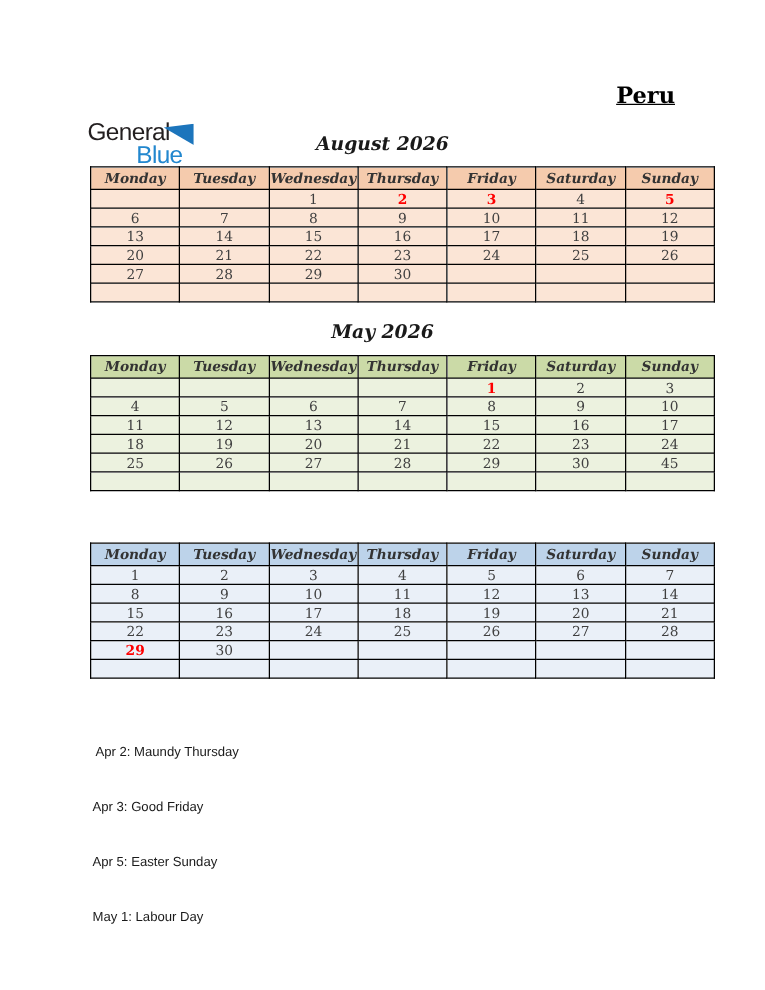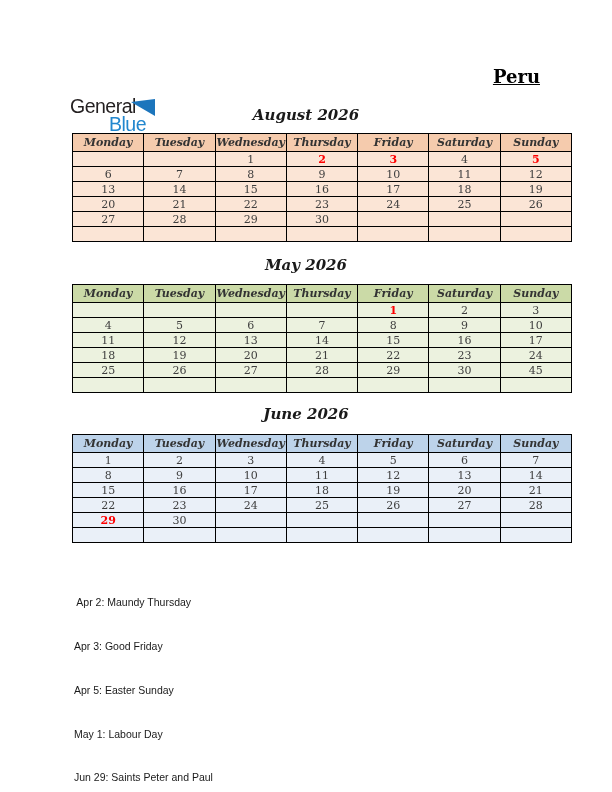--- a/index.html
+++ b/index.html
@@ -206,21 +206,20 @@
           <td style="background: rgb(236, 242, 223);"></td>
           <td style="background: rgb(236, 242, 223);"></td>
           <td style="background: rgb(236, 242, 223);"></td>
           <td style="background: rgb(236, 242, 223);"></td>
           <td style="background: rgb(236, 242, 223);"></td>
           <td style="background: rgb(236, 242, 223);"></td>
         </tr>
       </tbody>
     </table>
 
-  <div class="month-title title-june">June 2026</div>
   <table class="cal cal-june">
       <thead>
         <tr>
           <th style="background: rgb(189, 211, 234);">Monday</th>
           <th style="background: rgb(189, 211, 234);">Tuesday</th>
           <th style="background: rgb(189, 211, 234);">Wednesday</th>
           <th style="background: rgb(189, 211, 234);">Thursday</th>
           <th style="background: rgb(189, 211, 234);">Friday</th>
           <th style="background: rgb(189, 211, 234);">Saturday</th>
           <th style="background: rgb(189, 211, 234);">Sunday</th>
@@ -282,16 +281,15 @@
           <td style="background: rgb(234, 240, 248);"></td>
         </tr>
       </tbody>
     </table>
 
   <div class="legend">
     <div> Apr 2: Maundy Thursday</div>
     <div>Apr 3: Good Friday</div>
     <div>Apr 5: Easter Sunday</div>
     <div>May 1: Labour Day</div>
-    <div>Jun 29: Saints Peter and Paul</div>
   </div>
 
 </div>
 
 </body></html>

